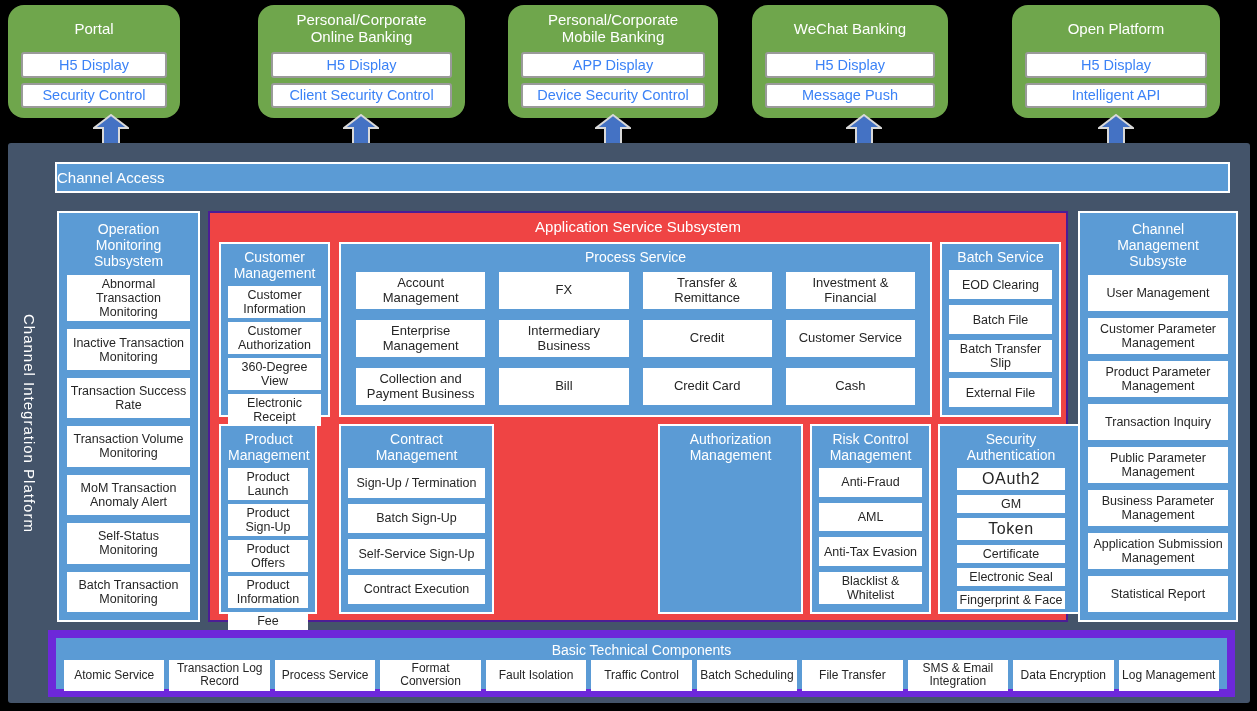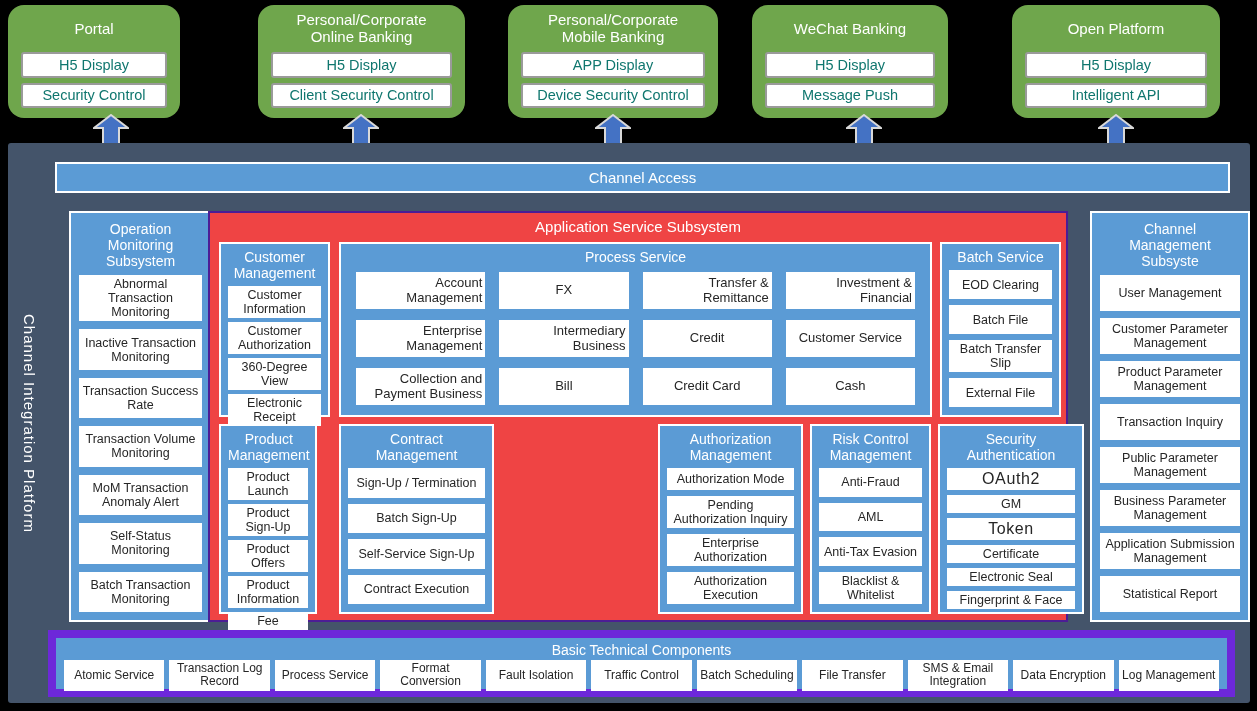--- a/index.html
+++ b/index.html
@@ -16,47 +16,46 @@
   }
   .channel-title{
     color:#fff;font-size:15px;line-height:1.12;text-align:center;
     display:flex;align-items:center;justify-content:center;
     flex:0 0 36px;max-width:165px;
   }
   .chip{
     background:#fff;border:2px solid #9a9a9a;border-radius:3px;
     width:100%;height:28px;margin-top:5px;box-sizing:border-box;
     display:flex;align-items:center;justify-content:center;
-    font-size:14.5px;color:#0f766e;white-space:nowrap;
+    font-size:14.5px;color:#3b82f6;white-space:nowrap;
   }
   
   .arrow{position:absolute;top:114px;width:36px;height:48px;}
   
   .platform{
     position:absolute;left:8px;top:143px;width:1242px;height:560px;
     background:#44546A;border-radius:3px;
   }
   .platform-label{
     position:absolute;left:10px;top:143px;width:38px;height:560px;
     display:flex;align-items:center;justify-content:center;
     writing-mode:vertical-rl;color:#fff;font-size:15px;letter-spacing:1px;
   }
   
   .access-bar{
     position:absolute;left:55px;top:162px;width:1175px;height:31px;
     background:#5B9BD5;border:2px solid #fff;box-sizing:border-box;
-    display:flex;align-items:center;justify-content:center;
+    display:flex;align-items:center;justify-content:flex-start;
     color:#fff;font-size:15px;
   }
   
   .panel{
     position:absolute;background:#5B9BD5;border:2px solid #fff;
     box-sizing:border-box;display:flex;flex-direction:column;
     padding:6px 8px 8px;
-    margin-left:12px;
   }
   .panel-title{
     color:#fff;text-align:center;font-size:14px;line-height:1.15;
     display:flex;align-items:center;justify-content:center;margin:2px auto 6px;
   }
   .items{display:flex;flex-direction:column;gap:8px;flex:1;}
   .item{
     background:#fff;color:#262626;text-align:center;font-size:12.5px;
     line-height:1.12;display:flex;align-items:center;justify-content:center;
     flex:1;padding:2px 3px;box-sizing:border-box;
@@ -75,21 +74,21 @@
     padding:4px 7px 8px;
   }
   .subpanel .panel-title{margin:1px auto 5px;}
   .subpanel .items{gap:6px;}
   .narrow-title{max-width:104px;}
   
   .ps-grid{
     flex:1;display:grid;grid-template-columns:repeat(4,1fr);
     gap:11px 14px;padding:2px 8px 2px;
   }
-  .ps-grid .item{flex:none;font-size:13px;text-align:right;}
+  .ps-grid .item{flex:none;font-size:13px;}
   
   .sec-auth .items{gap:5px;}
   .sec-auth .item:nth-child(1),.sec-auth .item:nth-child(3){
     font-size:16px;letter-spacing:0.6px;
   }
   
   .bottom-bar{
     position:absolute;left:48px;top:630px;width:1187px;height:67px;
     background:#5B9BD5;border:8px solid #6d28d9;box-sizing:border-box;
     display:flex;flex-direction:column;padding:2px 8px 8px;
@@ -222,39 +221,33 @@
       <div class="item">Sign-Up / Termination</div>
       <div class="item">Batch Sign-Up</div>
       <div class="item">Self-Service Sign-Up</div>
       <div class="item">Contract Execution</div>
     </div>
   </div>
 
 
   <div class="subpanel" style="left:448px;top:211px;width:145px;height:190px;">
     <div class="panel-title narrow-title">Authorization Management</div>
-    <div class="items">
-      <div class="item">Authorization Mode</div>
-      <div class="item">Pending Authorization Inquiry</div>
-      <div class="item">Enterprise Authorization</div>
-      <div class="item">Authorization Execution</div>
-    </div>
   </div>
 
   <div class="subpanel" style="left:600px;top:211px;width:121px;height:190px;">
     <div class="panel-title narrow-title">Risk Control Management</div>
     <div class="items">
       <div class="item">Anti-Fraud</div>
       <div class="item">AML</div>
       <div class="item">Anti-Tax Evasion</div>
       <div class="item">Blacklist &amp; Whitelist</div>
     </div>
   </div>
 
-  <div class="subpanel sec-auth" style="left:728px;top:211px;width:146px;height:190px;">
+  <div class="subpanel sec-auth" style="left:728px;top:211px;width:146px;height:190px;align-items:center;">
     <div class="panel-title narrow-title">Security Authentication</div>
     <div class="items">
       <div class="item">OAuth2</div>
       <div class="item">GM</div>
       <div class="item">Token</div>
       <div class="item">Certificate</div>
       <div class="item">Electronic Seal</div>
       <div class="item">Fingerprint &amp; Face</div>
     </div>
   </div>

